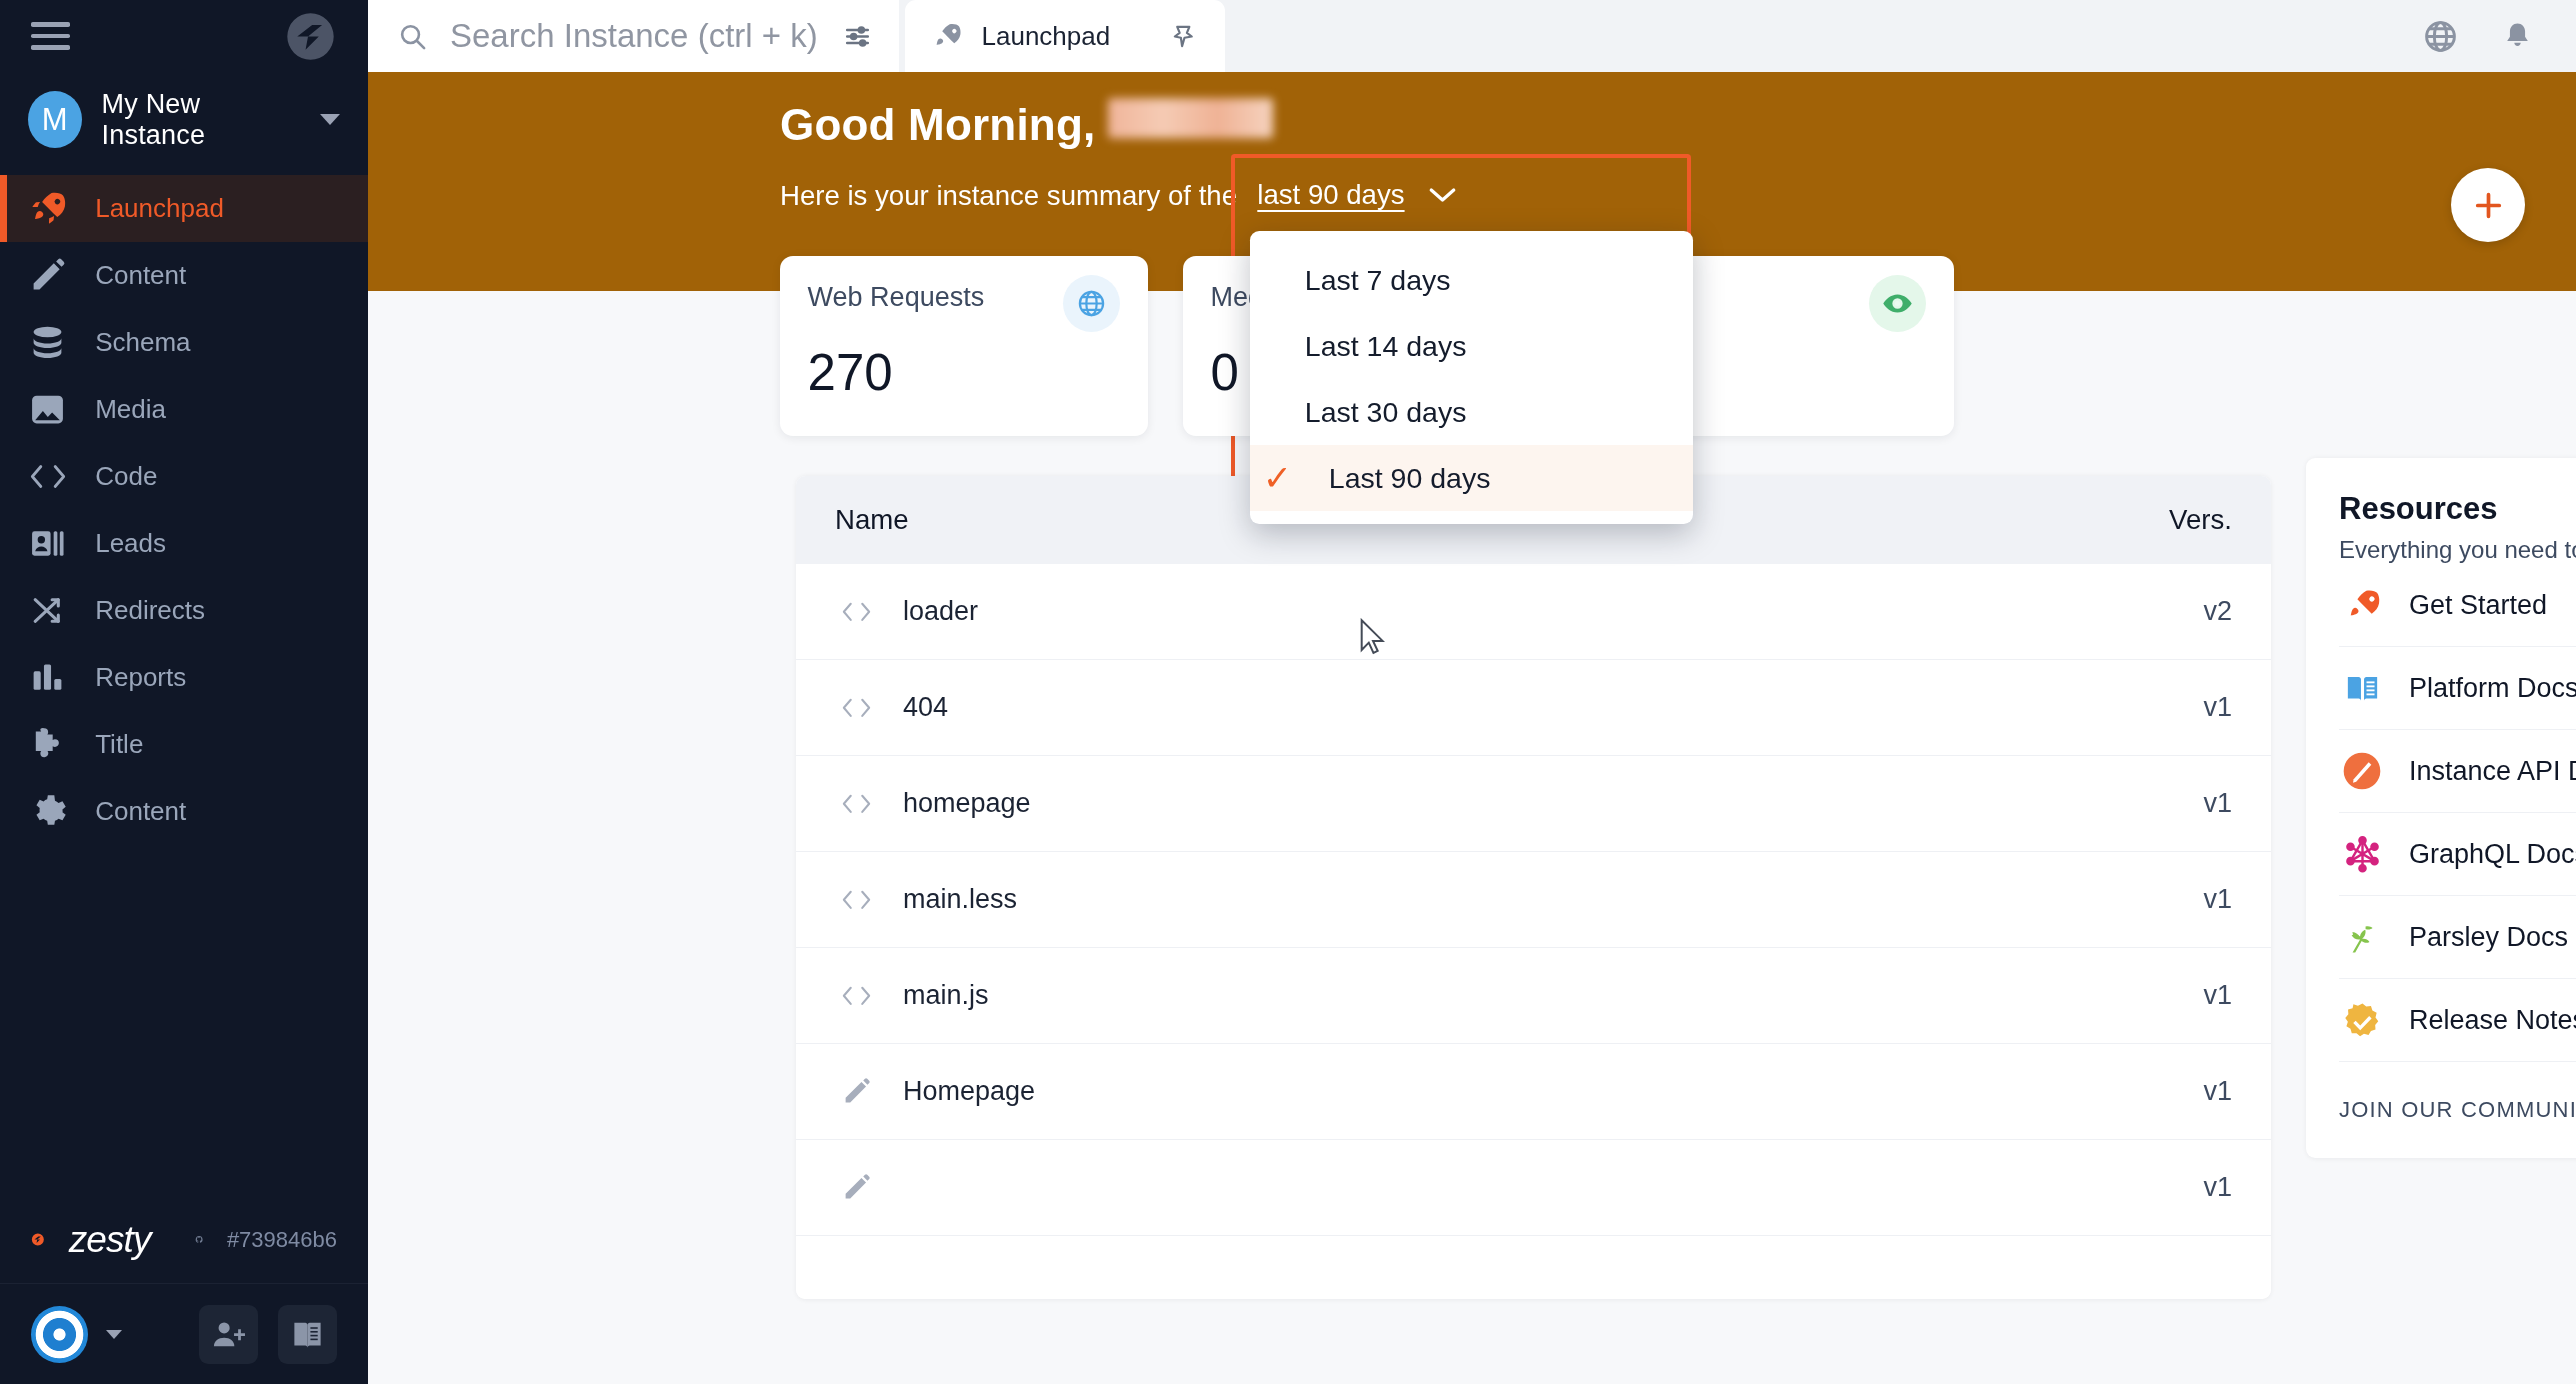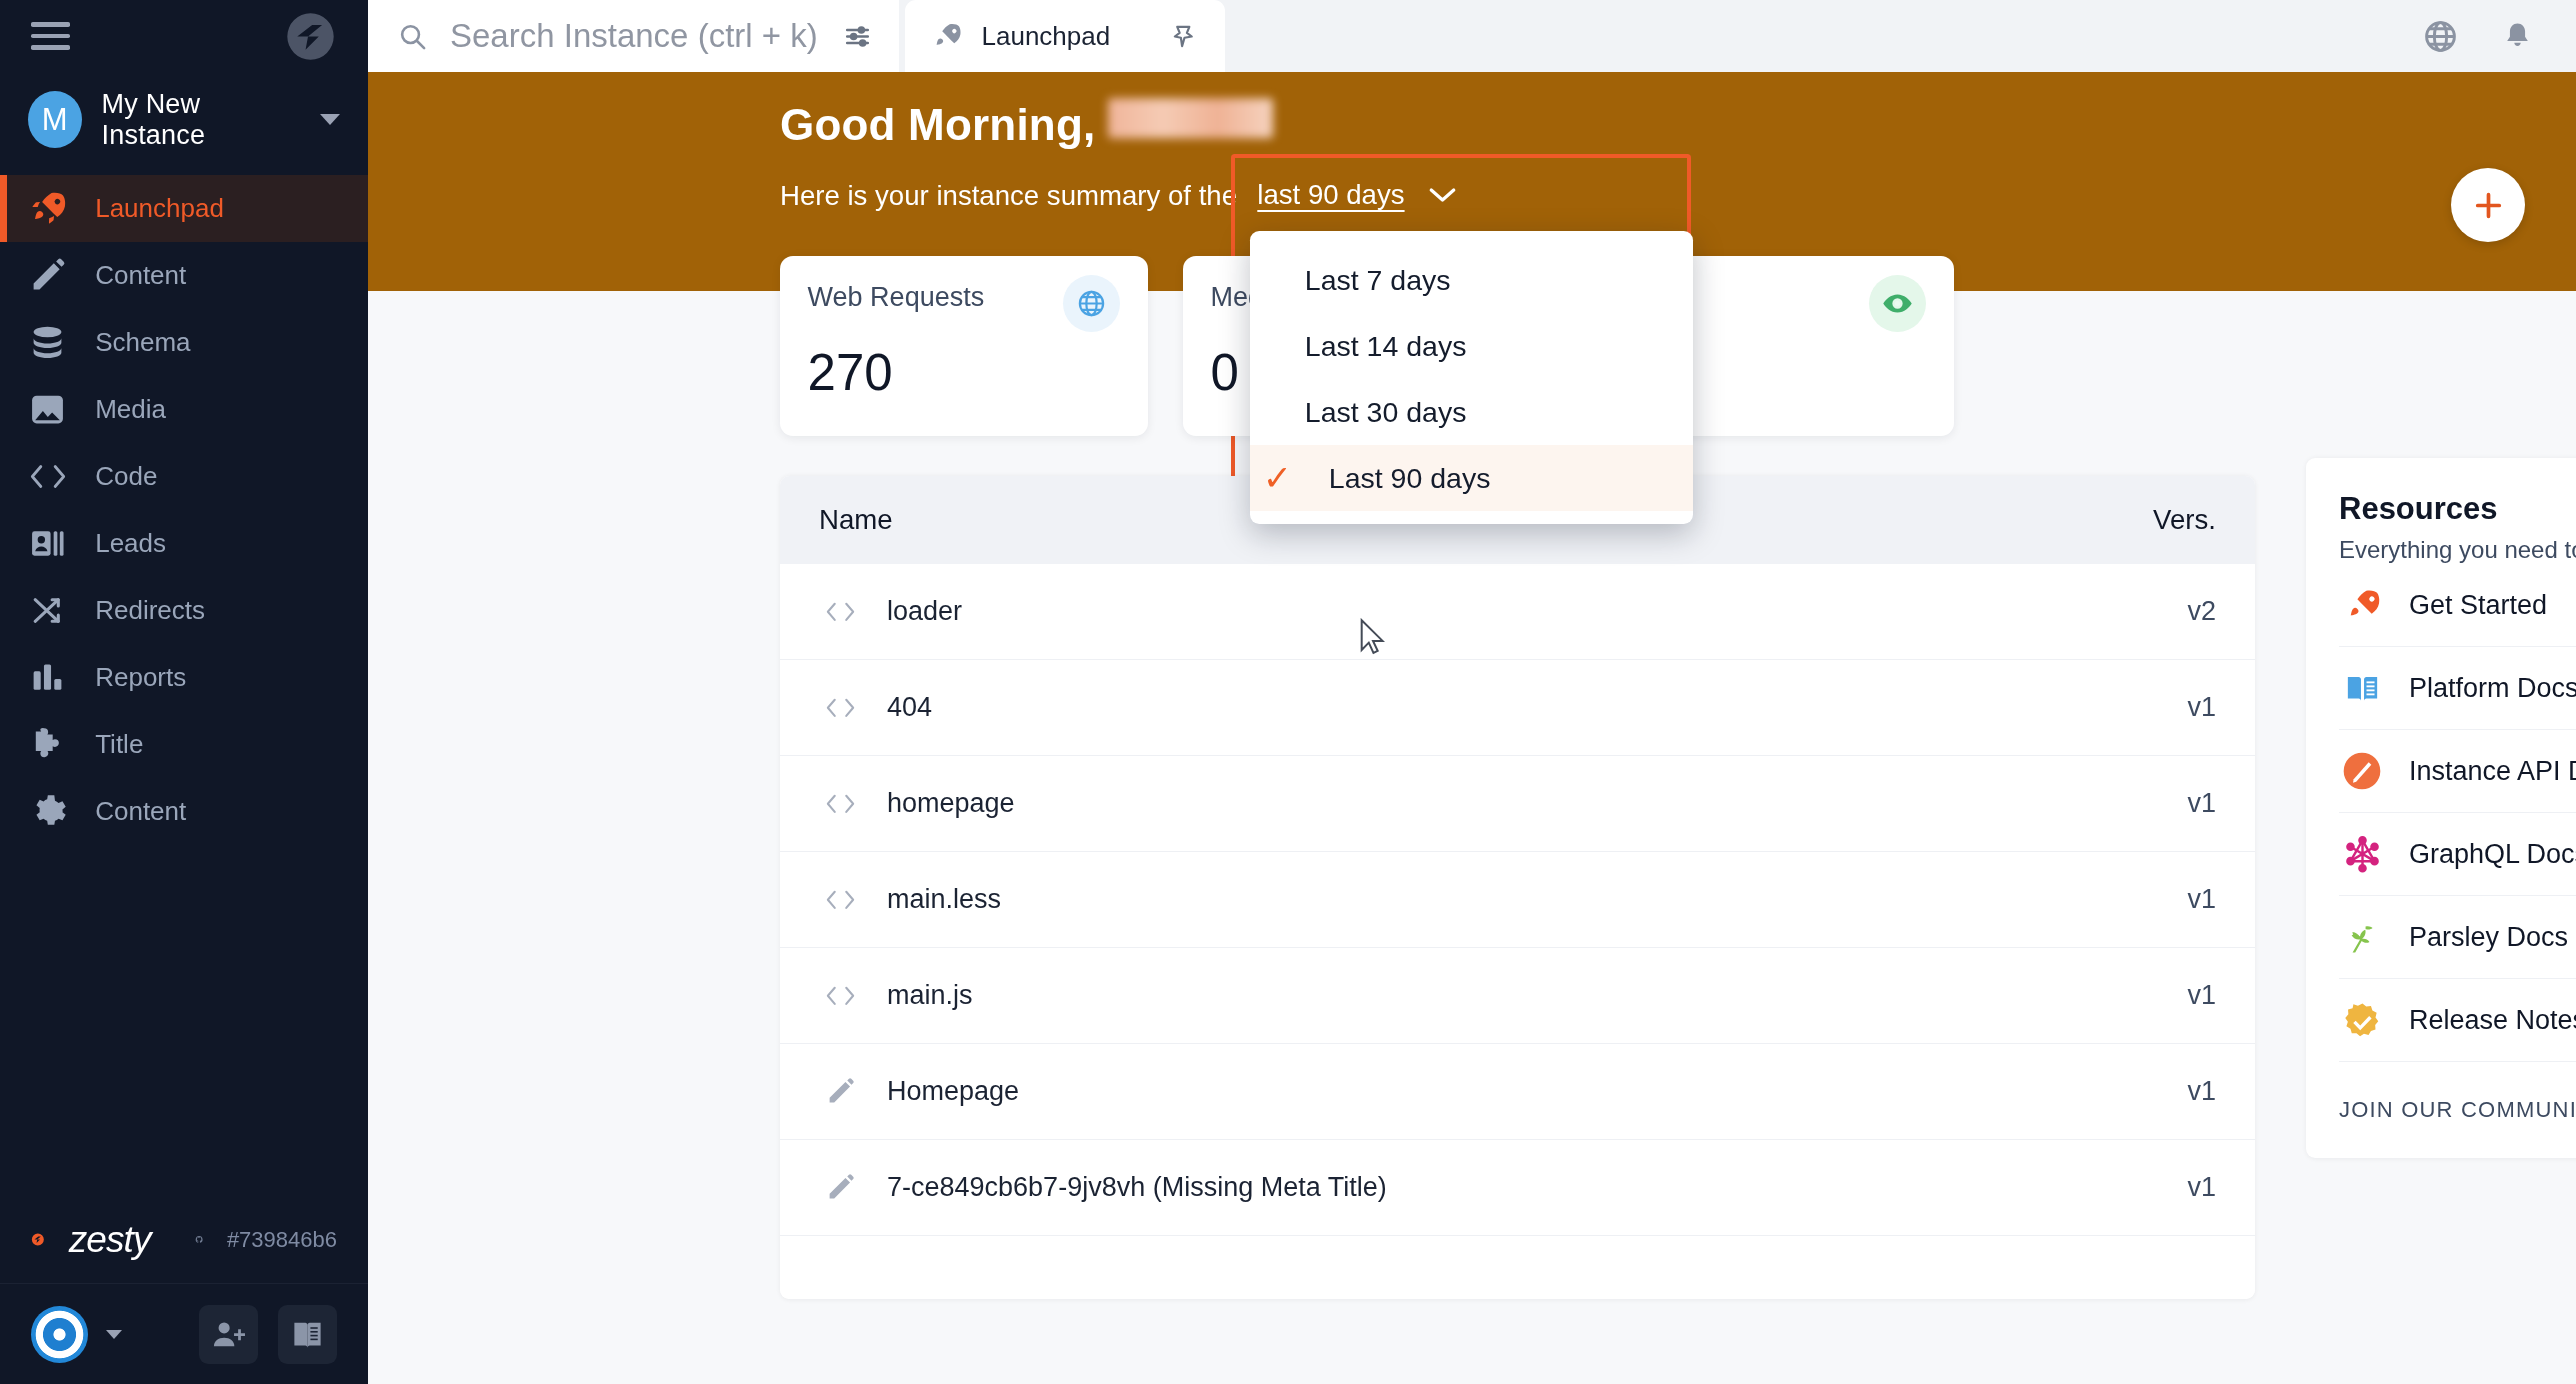--- a/index.html
+++ b/index.html
@@ -107,21 +107,21 @@
   }
   .card-head{ display:flex; align-items:flex-start; justify-content:space-between; }
   .card-title{ font-size:27px; color:#3d4a60; }
   .card-val{ font-size:51px; color:#101727; margin-top:11px; font-weight:400; }
   .badge{ width:57px;height:57px;border-radius:50%;display:flex;align-items:center;justify-content:center; margin-top:-7.4px;}
   .badge.blue{ background:#eaf4fc; }
   .badge.green{ background:#e4f7ea; }
 
   
   .table{
-    position:absolute; left:412px; top:476px; width:1475px; background:#fff;
+    position:absolute; left:428px; top:476px; width:1475px; background:#fff;
     border-radius:9.2px; box-shadow:0 0.9px 5.5px rgba(16,24,40,.06); overflow:hidden; z-index:10;
   }
   .thead{ height:88px; background:#f0f2f6; display:flex; align-items:center; padding:0 39px; }
   .th-name{ font-size:27.6px; color:#101727; }
   .th-vers{ margin-left:auto; font-size:27.6px; color:#101727; }
   .trow{ height:96px; display:flex; align-items:center; padding:0 39px; border-bottom:0.9px solid #eef0f4; cursor:pointer; }
   .trow .ric{ width:42px; display:flex; align-items:center; justify-content:center; flex:0 0 42px; }
   .trow .rname{ font-size:27px; color:#1b2333; margin-left:26px;text-align:right; }
   .trow .rver{ margin-left:auto; font-size:27px; color:#3d4a60; }
   .tfoot{ height:63px; background:#fff; }
@@ -498,21 +498,20 @@
         <span class="rname">Homepage</span>
         <span class="rver">v1</span>
       </div>
 
       <div class="trow">
         <span class="ric">
           <svg width="29" height="29" viewBox="0 0 24 24" fill="#a7aebc">
               <path d="M3 17.2 16.1 4.1l3.8 3.8L6.8 21H3v-3.8zm14.6-14.3 1.4-1.4a1.3 1.3 0 0 1 1.9 0l1.6 1.6a1.3 1.3 0 0 1 0 1.9l-1.4 1.4-3.5-3.5z"></path>
             </svg>
         </span>
-        <span class="rname">7-ce849cb6b7-9jv8vh (Missing Meta Title)</span>
         <span class="rver">v1</span>
       </div>
 
       <div class="tfoot"></div>
     </div>
 
     <div class="resources">
       <div class="res-title">Resources</div>
       <div class="res-sub">Everything you need to get the best out of Zesty.</div>
 

